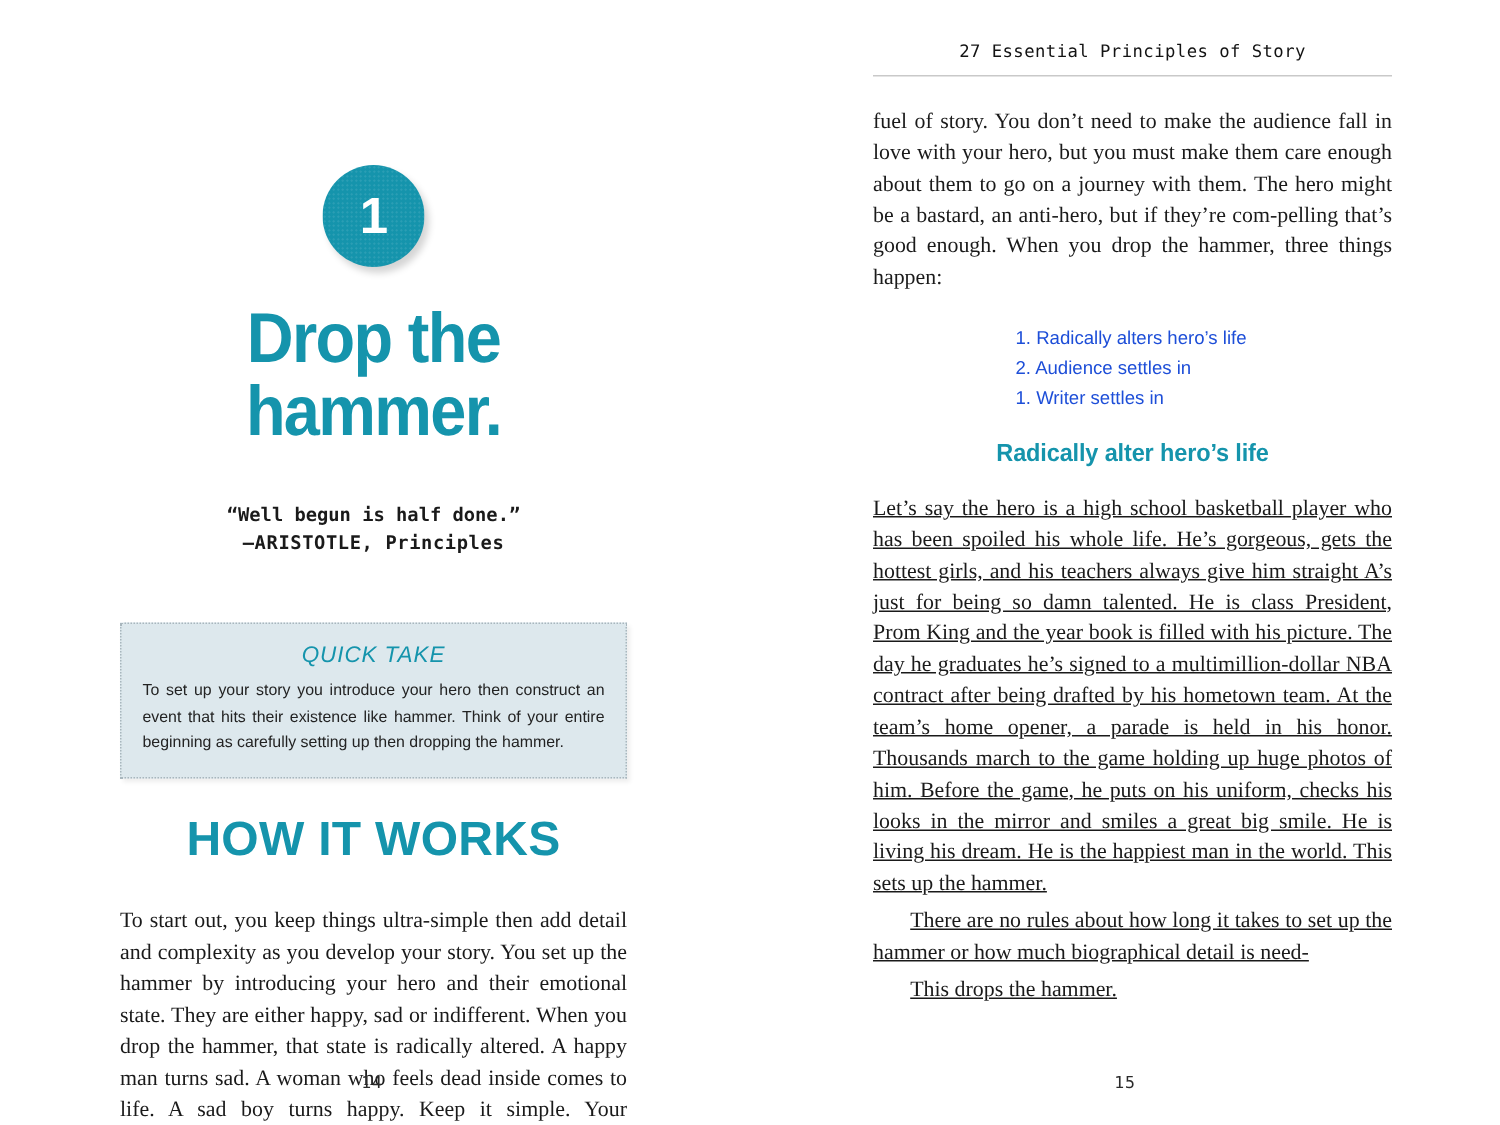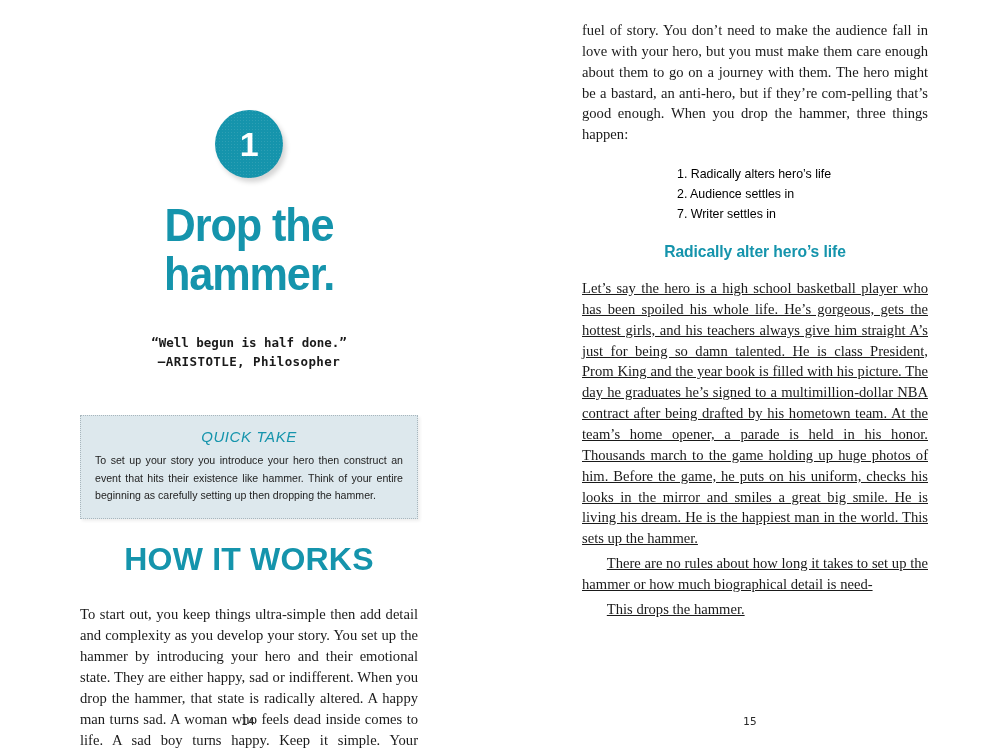--- a/index.html
+++ b/index.html
@@ -147,21 +147,21 @@
 
   .right-body-first { margin-top: 20px; }
 
   .numbered-list {
     margin: 19px 0 0 0;
     padding: 0 0 0 95px;
     list-style: none;
     font-family: "Liberation Sans", sans-serif;
     font-size: 12.4px;
     line-height: 1.62;
-    color: #000000;
+    color: #1d4ed8;
   }
 
   .sub-heading {
     margin-top: 18px;
     text-align: center;
     color: #1594ac;
     font-family: "Liberation Sans Narrow", "Liberation Sans", sans-serif;
     font-weight: bold;
     font-size: 16.5px;
     letter-spacing: -0.1px;
@@ -193,44 +193,45 @@
   <div class="page page-left">
 
     <div class="chapter-badge-wrap">
       <div class="chapter-badge">1</div>
     </div>
 
     <h1 class="chapter-title">Drop the hammer.</h1>
 
     <div class="quote-block">
       <div>“Well begun is half done.”</div>
-      <div class="quote-attrib">—ARISTOTLE, Philosopher</div>
+      <div class="quote-attrib">—ARISTOTLE, Principles</div>
     </div>
 
     <div class="quick-take">
       <div class="quick-take-title">QUICK TAKE</div>
       <div class="quick-take-body">To set up your story you introduce your hero then construct an event that hits their existence like hammer. Think of your entire beginning as carefully setting up then dropping the hammer.</div>
     </div>
 
     <h2 class="how-it-works">HOW IT WORKS</h2>
 
     <p class="body-text left-body">To start out, you keep things ultra-simple then add detail and complexity as you develop your story. You set up the hammer by introducing your hero and their emotional state. They are either happy, sad or indifferent. When you drop the hammer, that state is radically altered. A happy man turns sad. A woman who feels dead inside comes to life. A sad boy turns happy. Keep it simple. Your objective is to make your audience care. Empathy is the</p>
 
     <div class="folio">14</div>
   </div>
 
   <div class="page page-right">
 
+    <div class="running-head">27 Essential Principles of Story</div>
 
     <p class="body-text right-body-first">fuel of story. You don’t need to make the audience fall in love with your hero, but you must make them care enough about them to go on a journey with them. The hero might be a bastard, an anti-hero, but if they’re com-pelling that’s good enough. When you drop the hammer, three things happen:</p>
 
     <ul class="numbered-list">
       <li>1. Radically alters hero’s life</li>
       <li>2. Audience settles in</li>
-      <li>7. Writer settles in</li>
+      <li>1. Writer settles in</li>
     </ul>
 
     <h3 class="sub-heading">Radically alter hero’s life</h3>
 
     <p class="body-text para-tight">Let’s say the hero is a high school basketball player who has been spoiled his whole life. He’s gorgeous, gets the hottest girls, and his teachers always give him straight A’s just for being so damn talented. He is class President, Prom King and the year book is filled with his picture. The day he graduates he’s signed to a multimillion-dollar NBA contract after being drafted by his hometown team. At the team’s home opener, a parade is held in his honor. Thousands march to the game holding up huge photos of him. Before the game, he puts on his uniform, checks his looks in the mirror and smiles a great big smile. He is living his dream. He is the happiest man in the world. This sets up the hammer.</p>
 
 
     <p class="body-text para-tight para-indent">There are no rules about how long it takes to set up the hammer or how much biographical detail is need-</p>
 
     <p class="body-text para-tight para-indent">This drops the hammer.</p>

